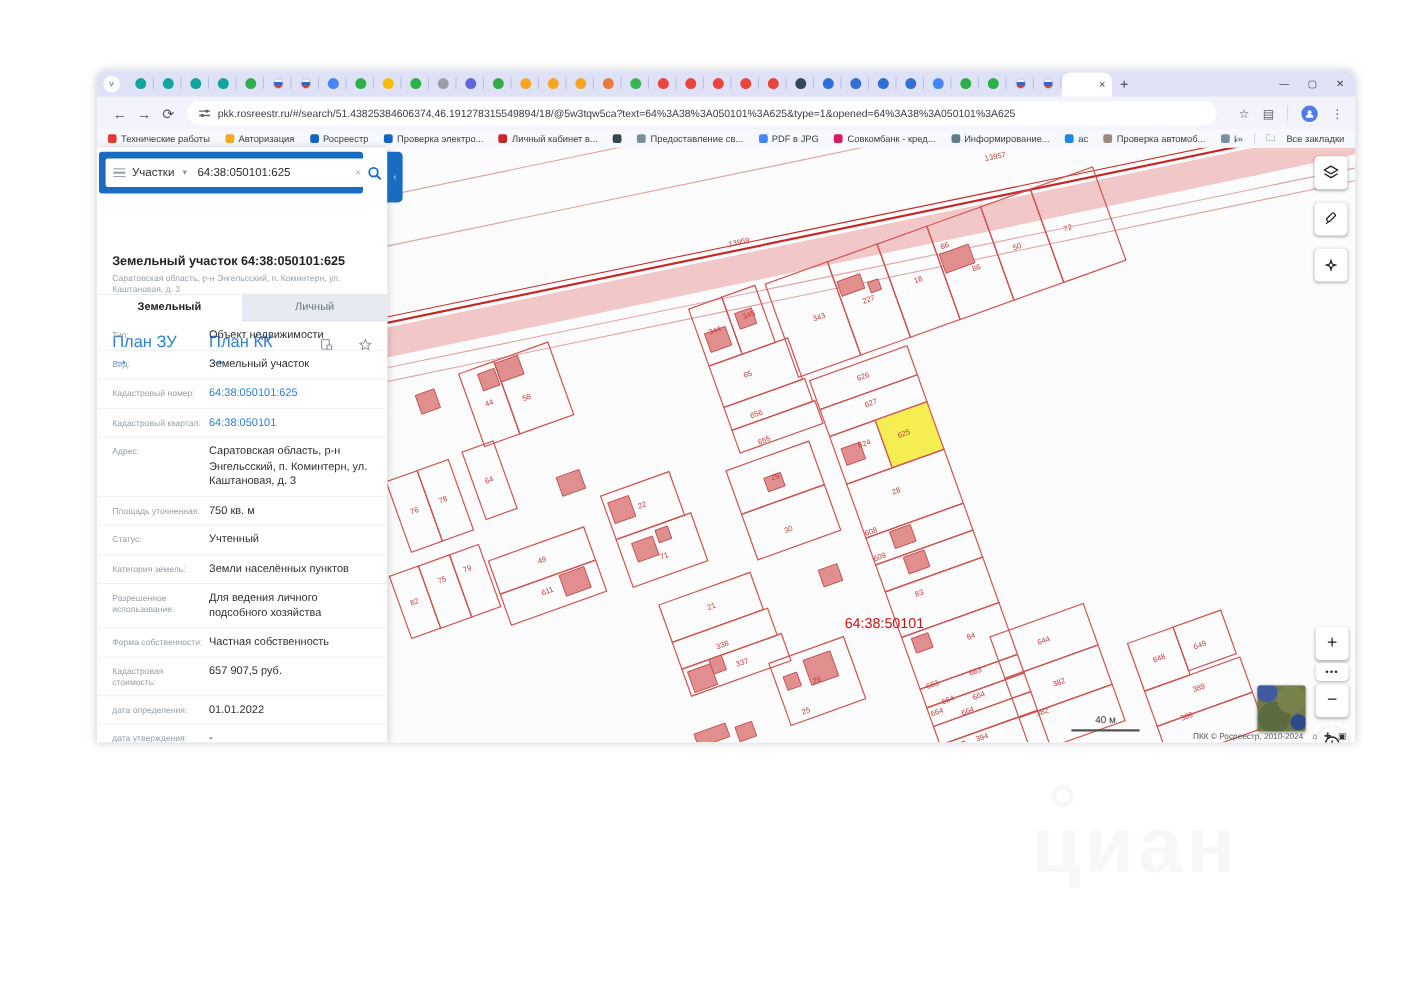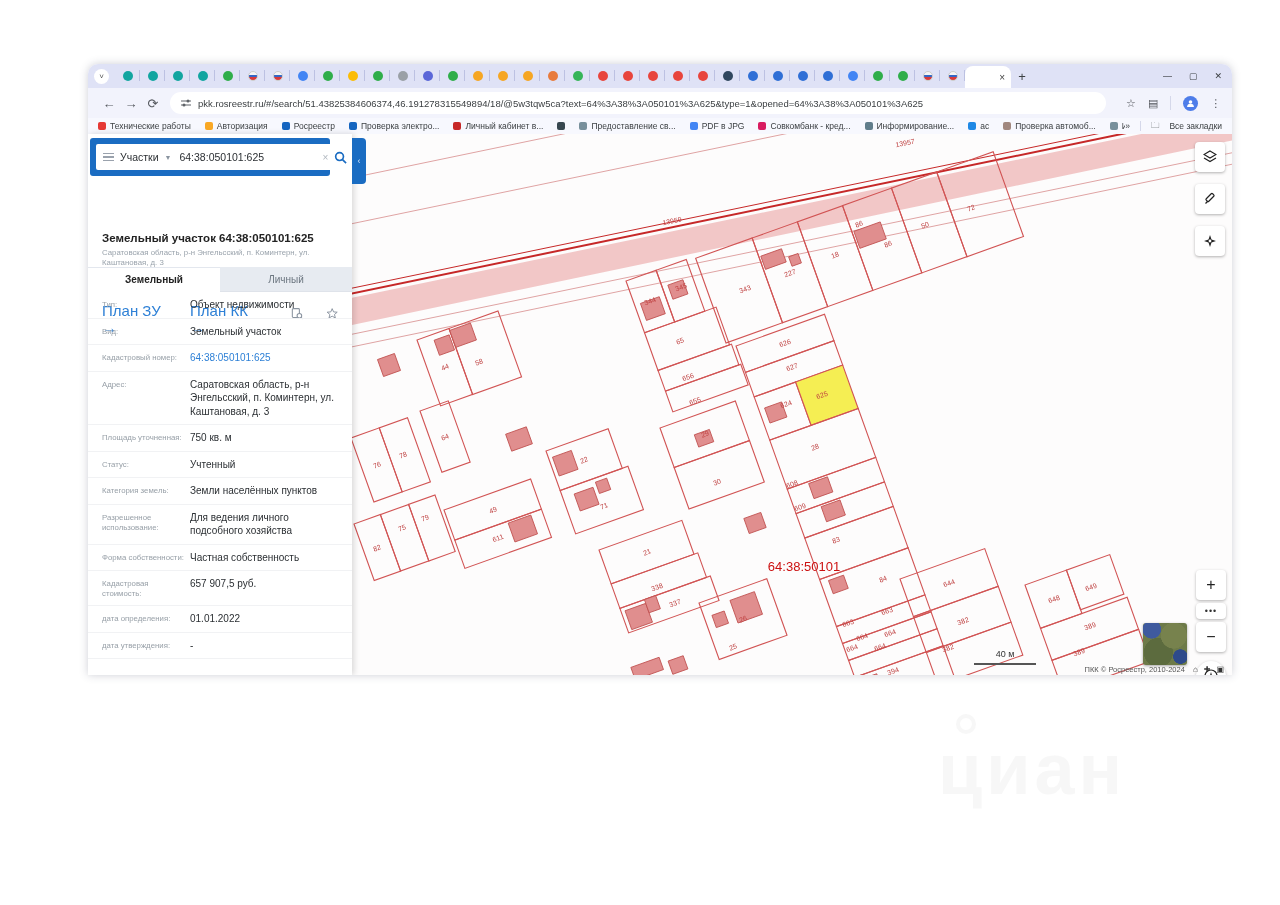--- a/index.html
+++ b/index.html
@@ -596,20 +596,24 @@
             </div>
             <div class="irow">
               <div class="ilabel">Вид:</div>
               <div class="ivalue">Земельный участок</div>
             </div>
             <div class="irow">
               <div class="ilabel">Кадастровый номер:</div>
               <div class="ivalue link">64:38:050101:625</div>
             </div>
             <div class="irow">
+              <div class="ilabel">Кадастровый квартал:</div>
+              <div class="ivalue link">64:38:050101</div>
+            </div>
+            <div class="irow">
               <div class="ilabel">Адрес:</div>
               <div class="ivalue">Саратовская область, р-н Энгельсский, п. Коминтерн, ул. Каштановая, д. 3</div>
             </div>
             <div class="irow">
               <div class="ilabel">Площадь уточненная:</div>
               <div class="ivalue">750 кв. м</div>
             </div>
             <div class="irow">
               <div class="ilabel">Статус:</div>
               <div class="ivalue">Учтенный</div>

